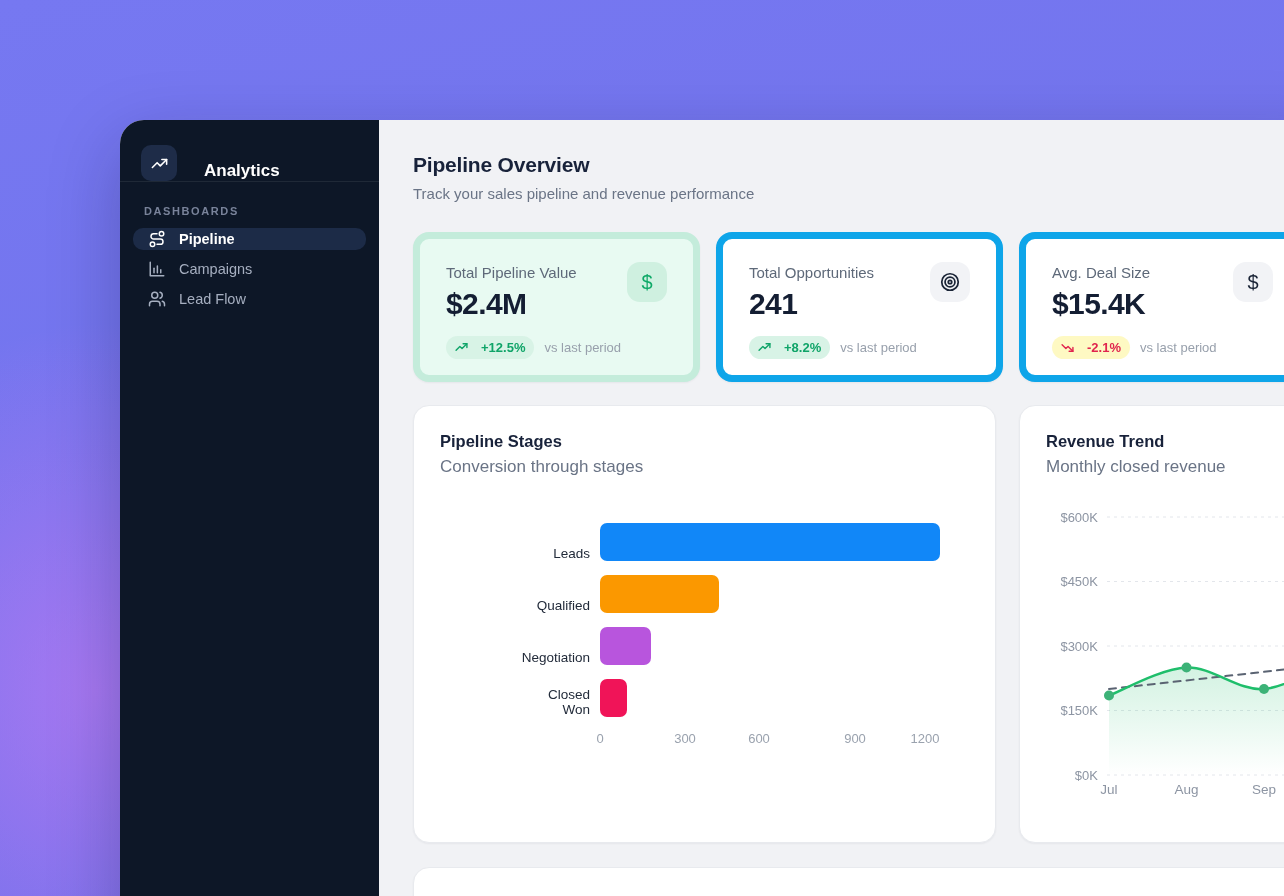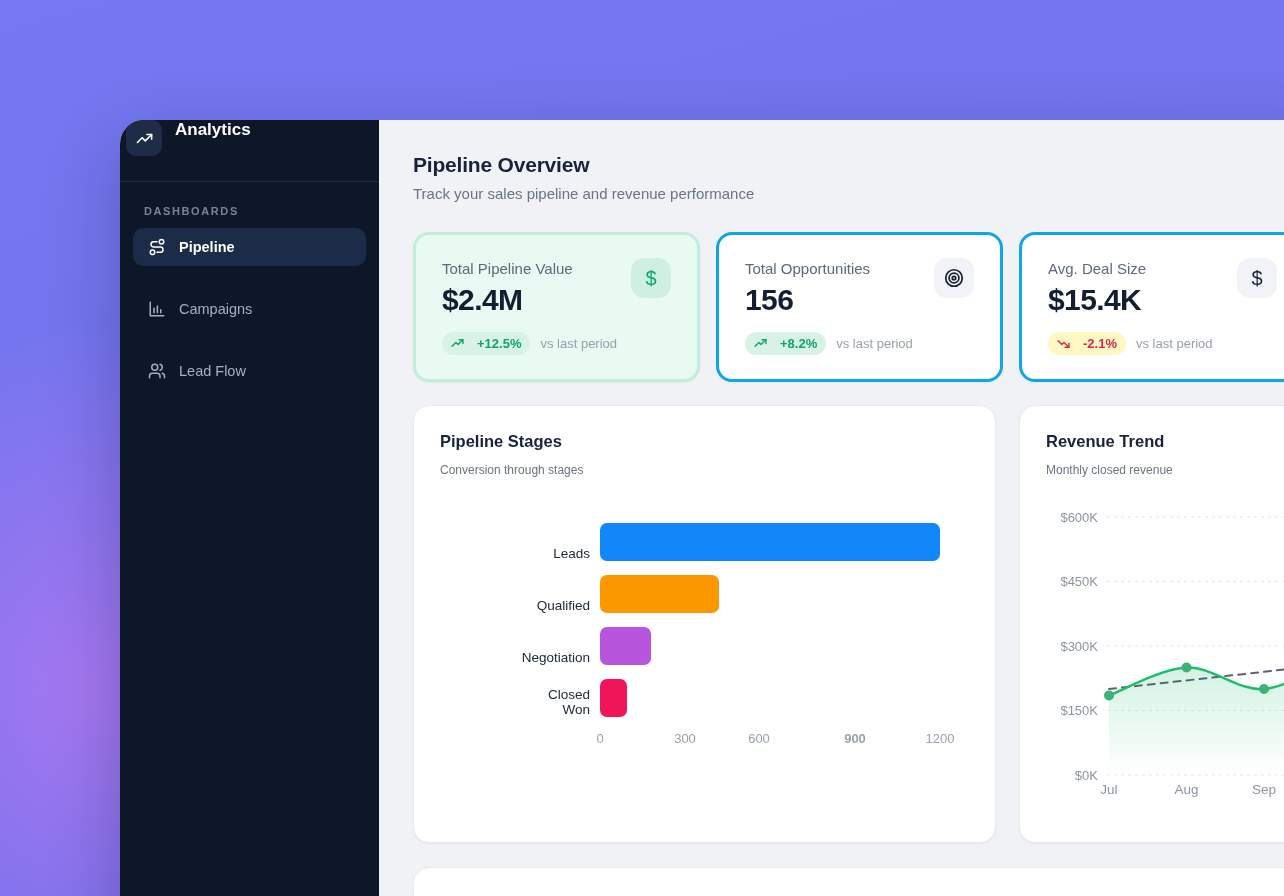--- a/index.html
+++ b/index.html
@@ -10,51 +10,51 @@
       radial-gradient(430px 540px at 95px 690px, rgba(201,123,244,.6), rgba(201,123,244,0) 68%),
       linear-gradient(165deg,#7678F1 0%,#6F6FE9 100%);
   }
   .window{
     position:absolute;left:120px;top:120px;width:1220px;height:1000px;
     display:flex;border-top-left-radius:24px;overflow:hidden;background:#F1F2F5;
     box-shadow:0 24px 70px rgba(18,18,60,.28);
   }
   
   .sidebar{flex:0 0 259px;background:#0D1727;color:#A6AFC0;display:flex;flex-direction:column}
-  .side-header{height:61px;display:flex;align-items:flex-start;gap:13px;padding:0 6px;border-bottom:1px solid rgba(255,255,255,.08)}
+  .side-header{height:61px;display:flex;align-items:flex-end;gap:27px;padding:0 21px;border-bottom:1px solid rgba(255,255,255,.08)}
   .logo{width:36px;height:36px;border-radius:10px;background:#1E2C48;display:flex;align-items:center;justify-content:center;color:#fff;flex:0 0 36px}
   .brand{font-size:17px;font-weight:700;color:#fff}
   .side-section{padding:23px 24px 11px;font-size:11px;font-weight:700;letter-spacing:1.6px;color:#79839A}
   .nav{padding:0 13px}
-  .nav-item{display:flex;align-items:center;gap:13px;height:38px;padding:0 15px;border-radius:10px;font-size:14.5px;margin-bottom:24px;cursor:pointer;color:#A6AFC0}
+  .nav-item{display:flex;align-items:center;gap:13px;height:22px;padding:0 15px;border-radius:10px;font-size:14.5px;margin-bottom:8px;cursor:pointer;color:#A6AFC0}
   .nav-item.active{background:#1C2B47;color:#fff;font-weight:600}
   .nav-item svg{flex:0 0 18px}
   
   .main{flex:1;padding:33px 34px 40px}
   .page-title{font-size:21px;font-weight:700;color:#18223A;letter-spacing:-.2px}
   .page-sub{margin-top:8px;font-size:15px;color:#6A7486}
   .kpi-grid{margin-top:30px;display:grid;grid-template-columns:repeat(3,287px);gap:16px;width:893px}
-  .kpi-card{box-sizing:border-box;height:150px;background:#fff;border:3px solid #0ea5e9;border-radius:16px;padding:25px 26px;position:relative;box-shadow:0 1px 2px rgba(16,24,40,.05)}
+  .kpi-card{box-sizing:border-box;height:150px;background:#fff;border:7px solid #0ea5e9;border-radius:16px;padding:25px 26px;position:relative;box-shadow:0 1px 2px rgba(16,24,40,.05)}
   .kpi-card.highlight{background:#E8FAF2;border-color:#C4ECDB}
   .kpi-label{font-size:15px;color:#5E6979}
   .kpi-value{margin-top:6px;font-size:30px;font-weight:800;color:#141E33;letter-spacing:-.6px}
   .kpi-foot{margin-top:15px;display:flex;align-items:center;gap:10px}
   .badge{display:inline-flex;align-items:center;gap:13px;padding:4px 9px;border-radius:999px;font-size:13px;font-weight:700}
   .badge.up{background:#D8F3E6;color:#0FA468}
   .badge.down{background:#fef9c3;color:#E0244E}
   .kpi-note{font-size:13px;color:#98A0AC}
   .kpi-icon{position:absolute;top:23px;right:26px;width:40px;height:40px;border-radius:13px;display:flex;align-items:center;justify-content:center}
   .kpi-icon.green{background:#CFF0E0;color:#0FA968}
   .kpi-icon.gray{background:#F2F3F6;color:#1A2436}
   .kpi-icon .dollar{font-size:20px;font-weight:500}
   
   .charts-grid{margin-top:23px;display:grid;grid-template-columns:583px 287px;gap:23px;width:893px}
   .chart-card{box-sizing:border-box;height:438px;background:#fff;border:1px solid #E8EAEE;border-radius:16px;padding:26px;position:relative;box-shadow:0 1px 2px rgba(16,24,40,.05)}
   .chart-title{font-size:16.5px;font-weight:700;color:#18223A}
-  .chart-sub{margin-top:12px;font-size:12px;color:#6A7486}
+  .chart-sub{margin-top:6px;font-size:17px;color:#6A7486}
   
   .hbars{margin-top:46px}
   .hbar-row{display:flex;align-items:flex-end;height:38px;margin-bottom:14px}
   .hbar-label{width:150px;flex:0 0 150px;text-align:right;padding-right:0;margin-right:10px;font-size:13.5px;color:#222B3A;white-space:pre-line;line-height:1.12}
   .hbar{height:38px;border-radius:7px}
   .hbar-axis{position:relative;margin-left:160px;height:18px;margin-top:5px;width:340px}
   .hbar-tick{position:absolute;transform:translateX(-50%);font-size:13px;color:#9AA2AE;top:0}
   
   #line-svg{position:absolute;left:0;top:0;pointer-events:none;overflow:visible}
   #line-svg text{font-family:"Liberation Sans",sans-serif}
@@ -129,21 +129,21 @@
           </span>
           <span class="kpi-note">vs last period</span>
         </div>
         <span class="kpi-icon green">
             <span class="dollar">$</span>
           </span>
       </div>
 
       <div class="kpi-card">
         <div class="kpi-label">Total Opportunities</div>
-        <div class="kpi-value">156</div>
+        <div class="kpi-value">241</div>
         <div class="kpi-foot">
           <span class="badge up">
             <svg width="13" height="13" viewBox="0 0 24 24" fill="none" stroke="currentColor" stroke-width="2.6" stroke-linecap="round" stroke-linejoin="round">
                 <polyline points="2 17 9 10 13 14 22 5"></polyline>
                 <polyline points="15 5 22 5 22 12"></polyline>
               </svg>
             <span>+8.2%</span>
           </span>
           <span class="kpi-note">vs last period</span>
         </div>
@@ -196,22 +196,22 @@
             <div class="hbar-row">
               <div class="hbar-label">Closed
 Won</div>
               <div class="hbar" style="width: 26.9167px; background: rgb(240, 20, 88);"></div>
             </div>
           </div>
         <div class="hbar-axis" id="hbar-axis">
             <span class="hbar-tick" style="left: 0px;">0</span>
             <span class="hbar-tick" style="left: 85px;">300</span>
             <span class="hbar-tick" style="left: 159px;">600</span>
-            <span class="hbar-tick" style="left: 255px; font-weight: bold;">900</span>
-            <span class="hbar-tick" style="left: 340px;">1200</span>
+            <span class="hbar-tick" style="left: 255px;">900</span>
+            <span class="hbar-tick" style="left: 325px;">1200</span>
           </div>
       </div>
 
       <div class="chart-card revenue-card">
         <div class="chart-title">Revenue Trend</div>
         <div class="chart-sub">Monthly closed revenue</div>
         <svg id="line-svg" width="336" height="438" viewBox="0 0 336 438">
             <defs>
               <linearGradient id="areaGrad" x1="0" y1="0" x2="0" y2="1">
                 <stop offset="0%" stop-color="#1FBE6B" stop-opacity="0.22"></stop>

